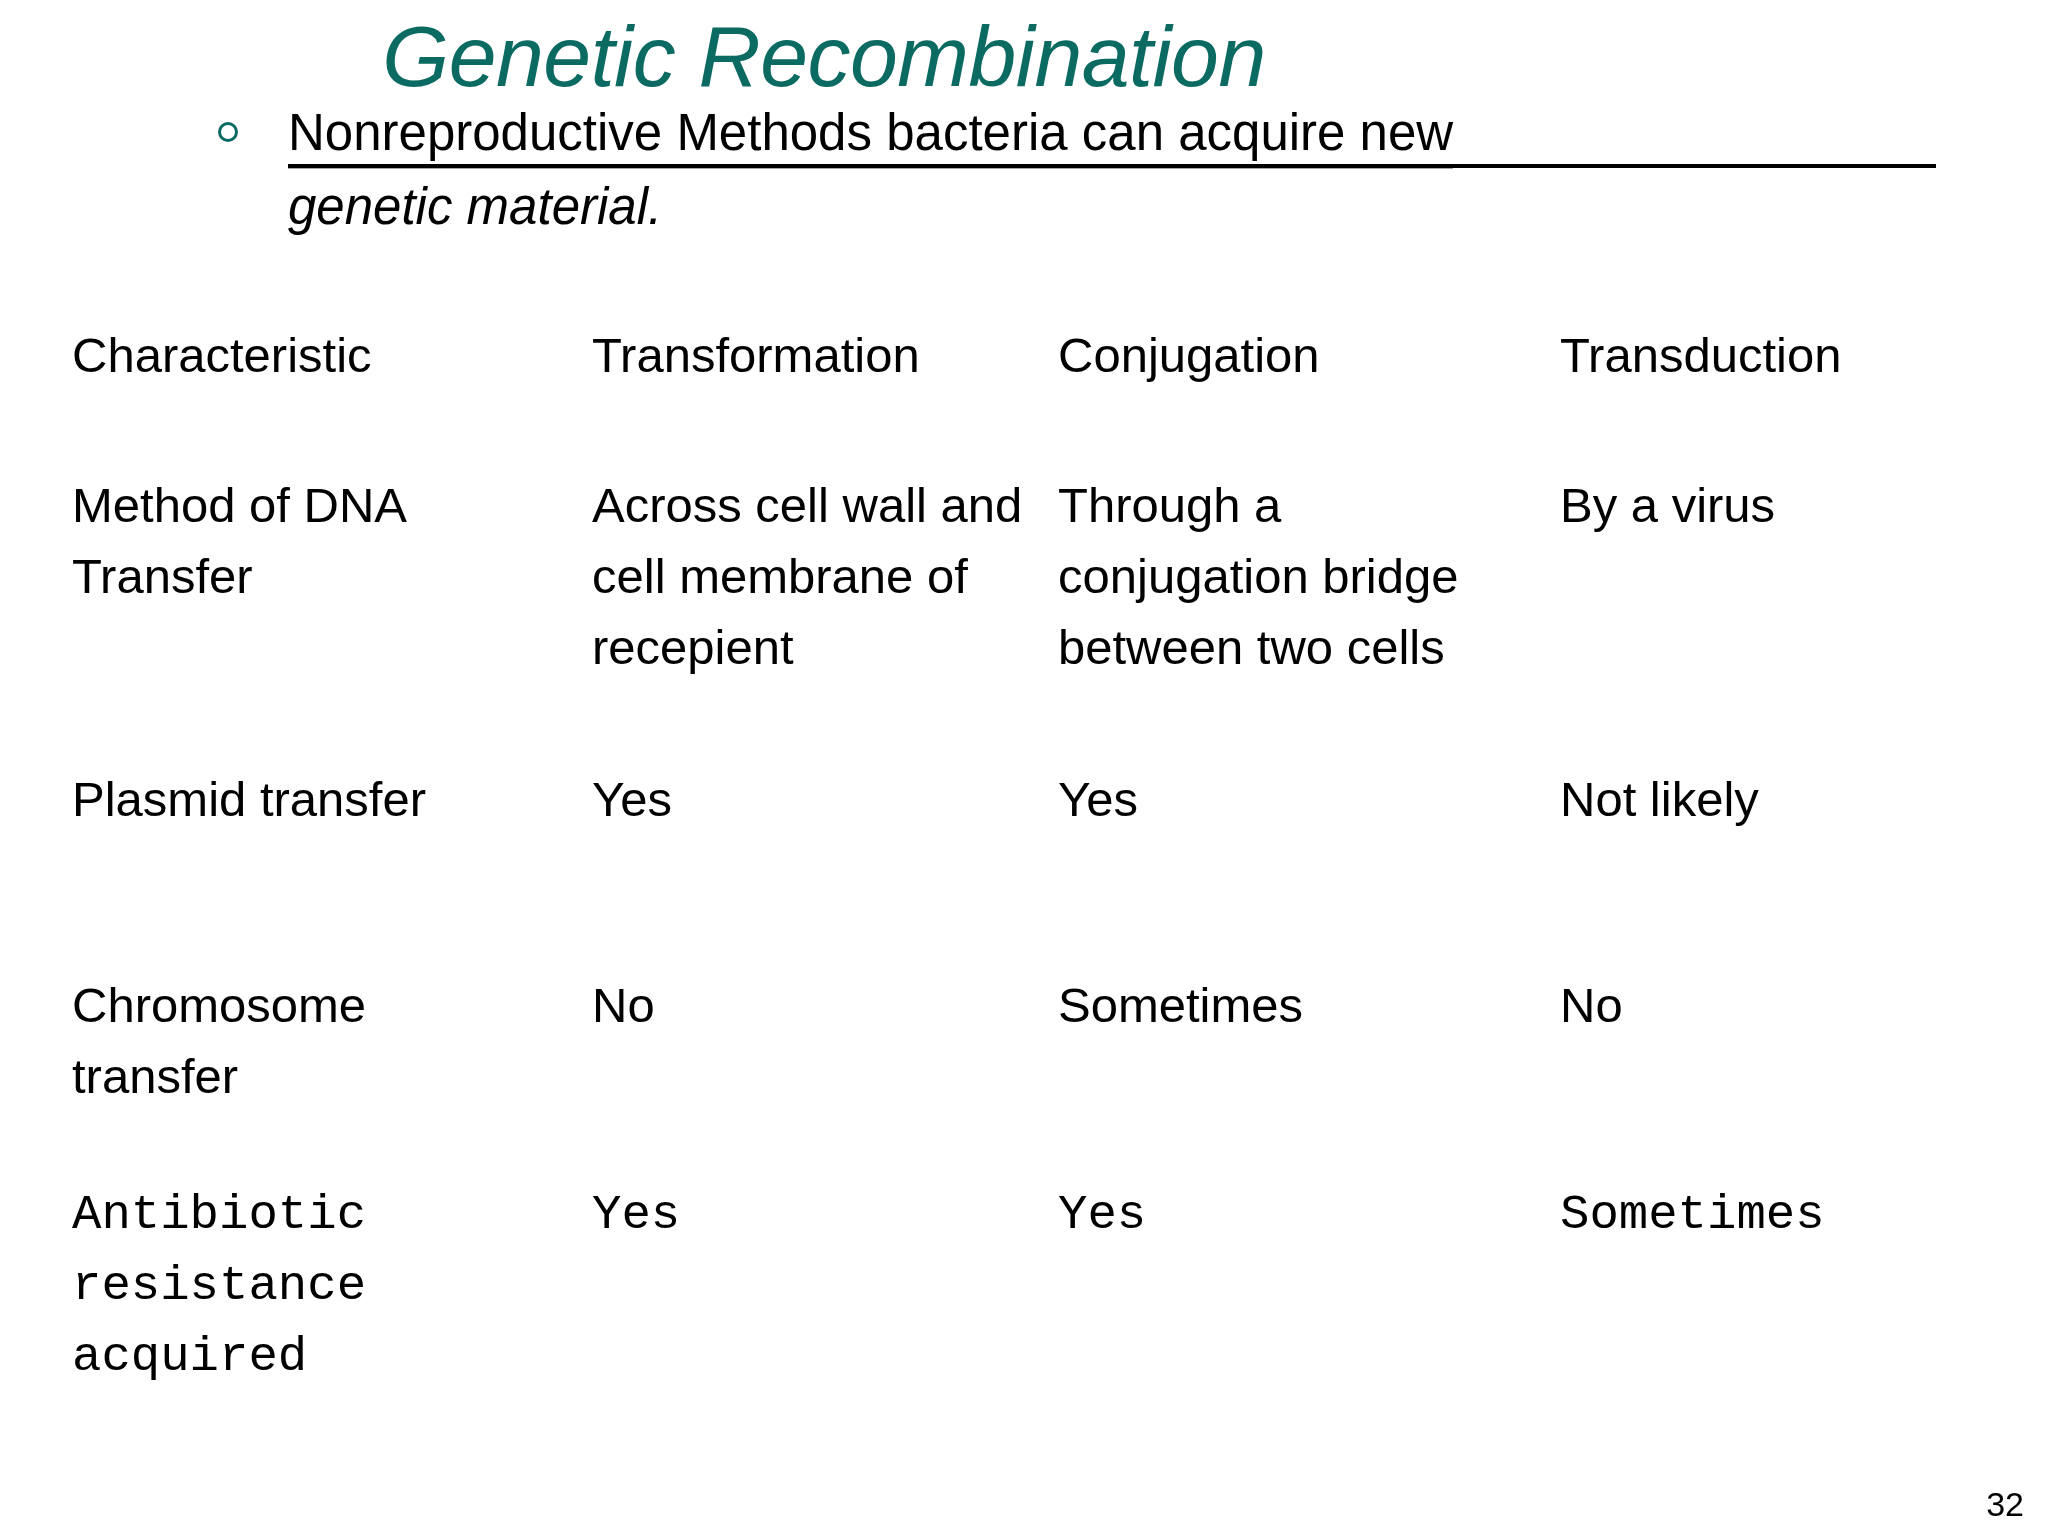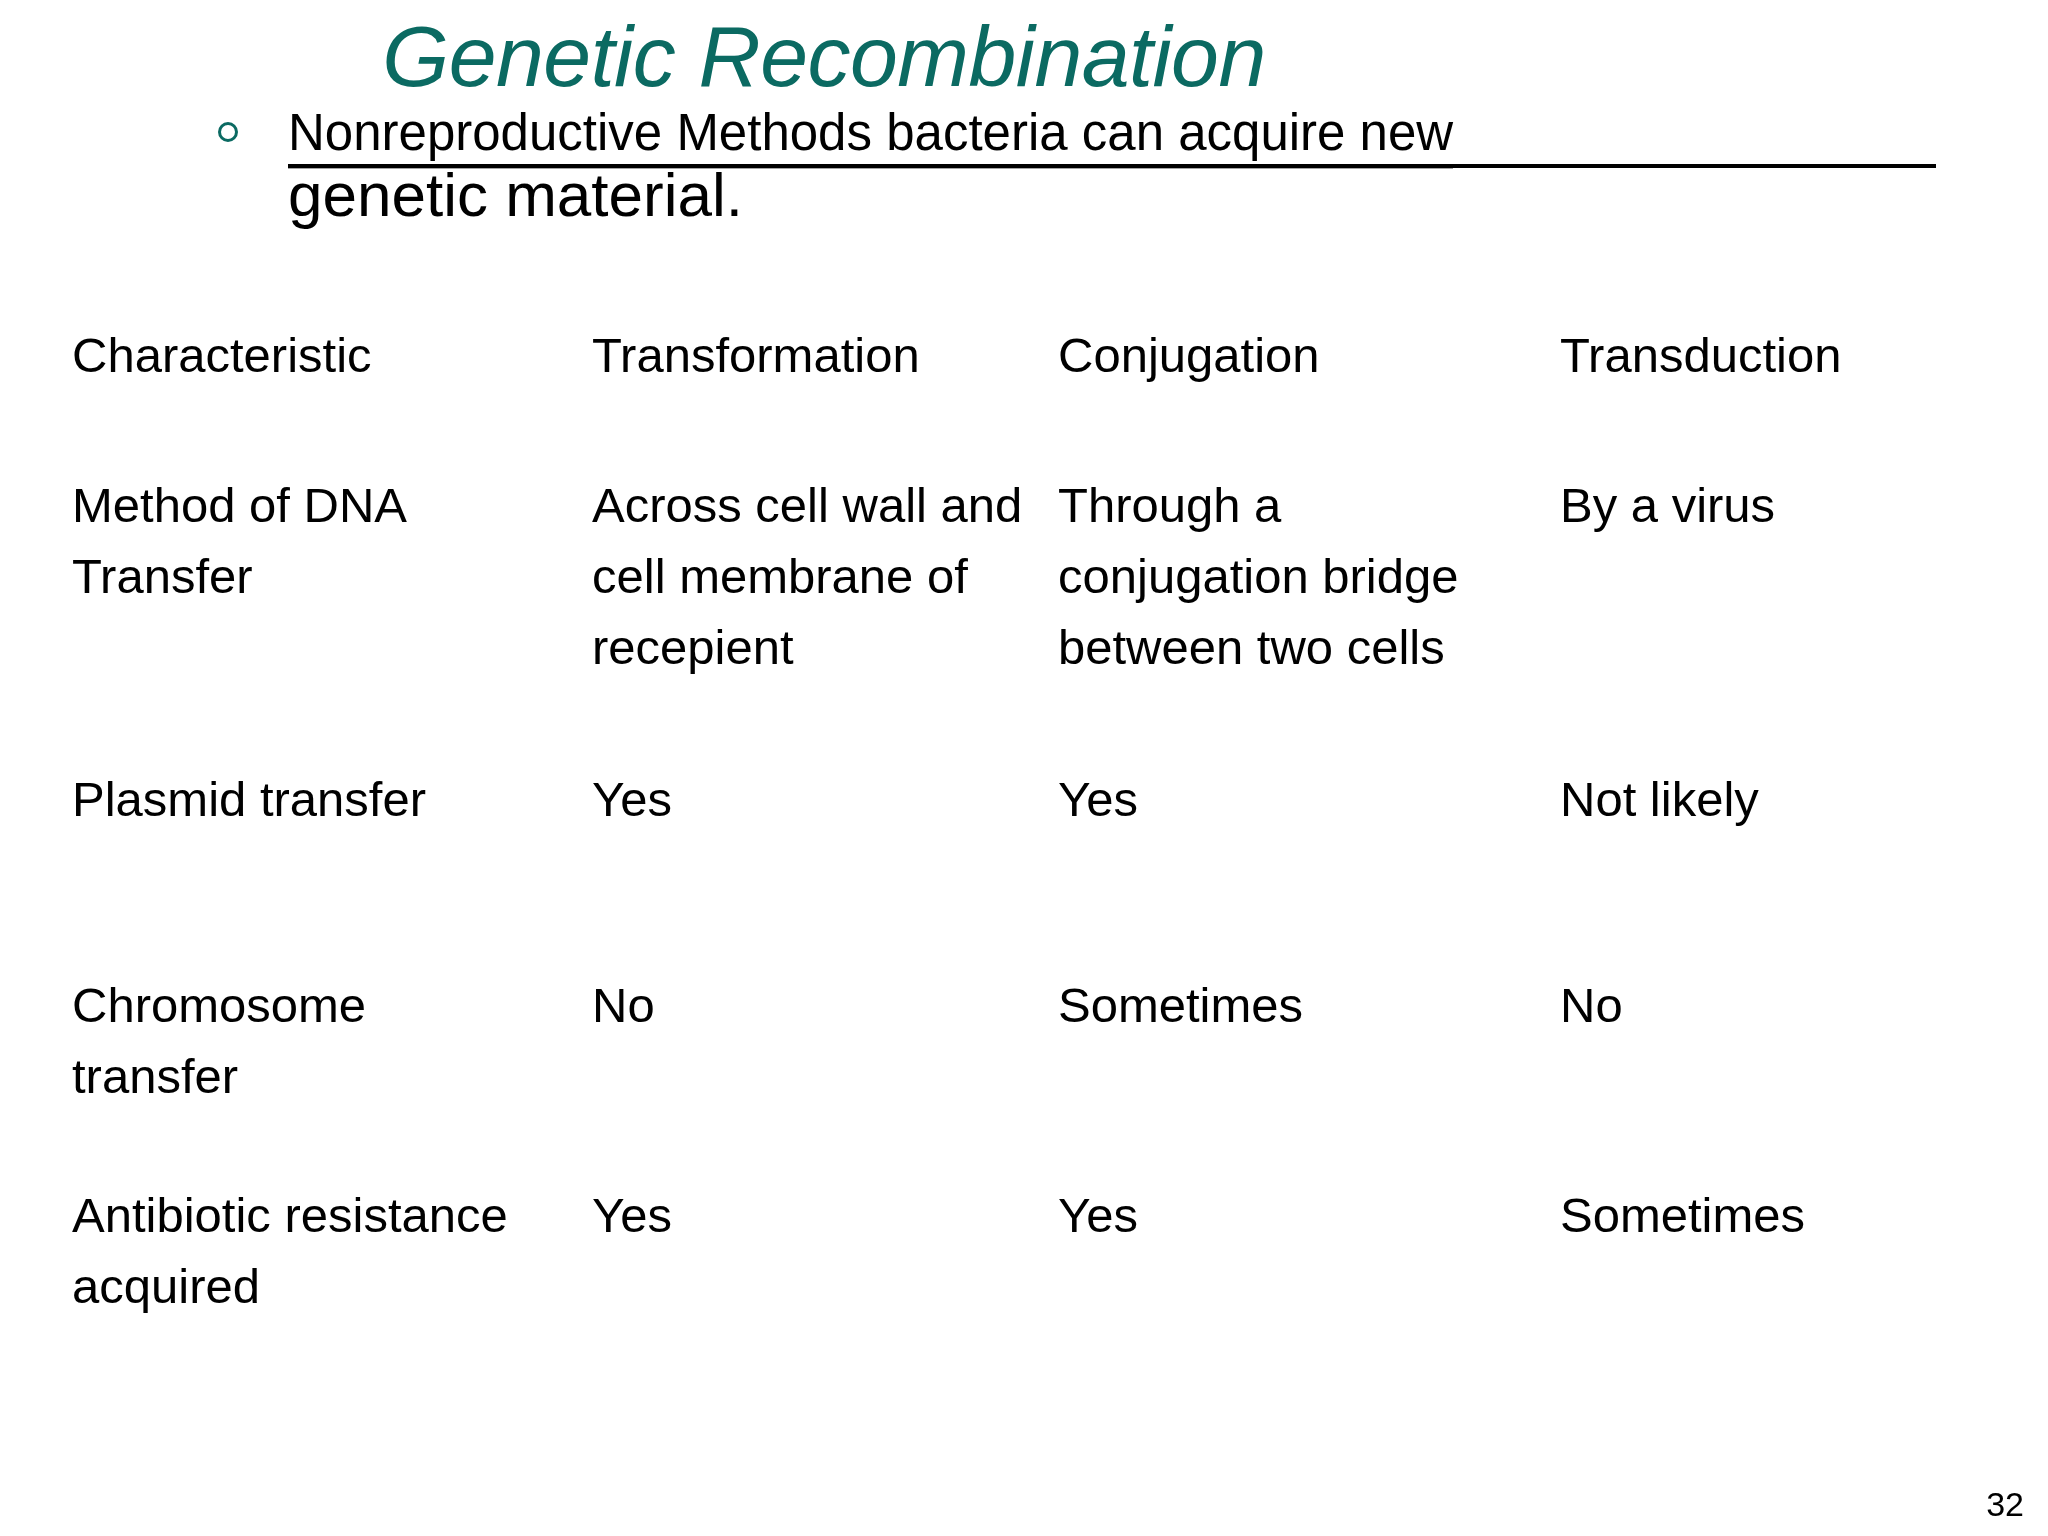--- a/index.html
+++ b/index.html
@@ -79,24 +79,25 @@
     position: absolute;
     left: 78px;
     top: 62px;
     width: 1648px;
     height: 4px;
     background: #000000;
   }
   .bullet-line-2 {
     position: absolute;
     left: 78px;
-    top: 62px;
-    font-size: 62px;
+    top: 74px;
+    font-size: 51px;
     line-height: 62px;
     white-space: nowrap;
+    font-style: italic;
   }
 
   
   .table {
     position: absolute;
     left: 0;
     top: 320px;
     width: 2048px;
   }
   .trow {
@@ -113,21 +114,21 @@
   }
   .c1 { left: 72px;   width: 470px; }
   .c2 { left: 568px;  width: 470px; margin-left: 24px; }
   .c3 { left: 1045px; width: 480px; margin-left: 13px; }
   .c4 { left: 1560px; width: 470px; }
 
   .row-header { height: 150px; }
   .row-1      { height: 294px; }
   .row-2      { height: 206px; }
   .row-3      { height: 210px; }
-  .row-4      { height: 230px; }
+  .row-4      { height: 230px; font-family: Liberation Mono, monospace; }
 
   
   .page-number {
     position: absolute;
     right: 24px;
     bottom: 12px;
     font-size: 34px;
     line-height: 40px;
     color: #000000;
   }

